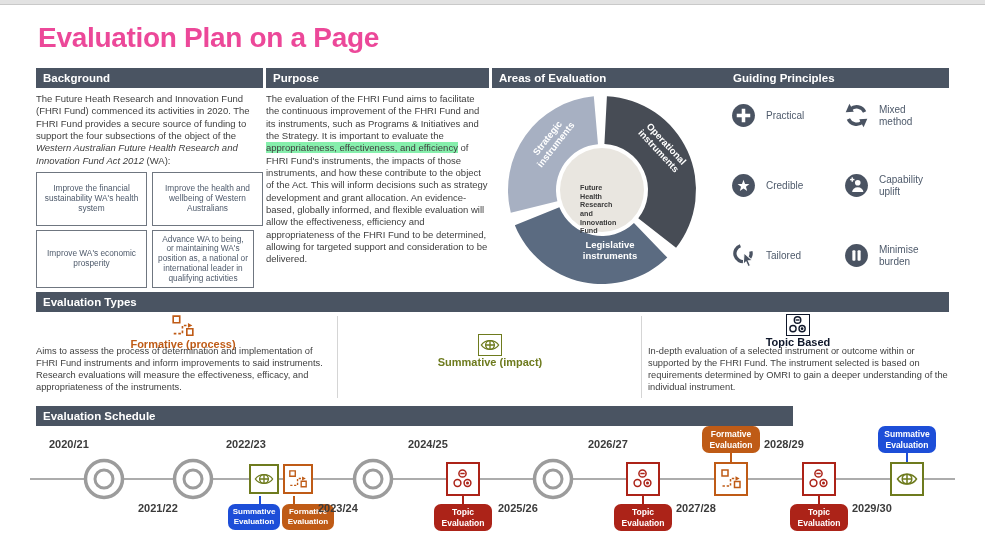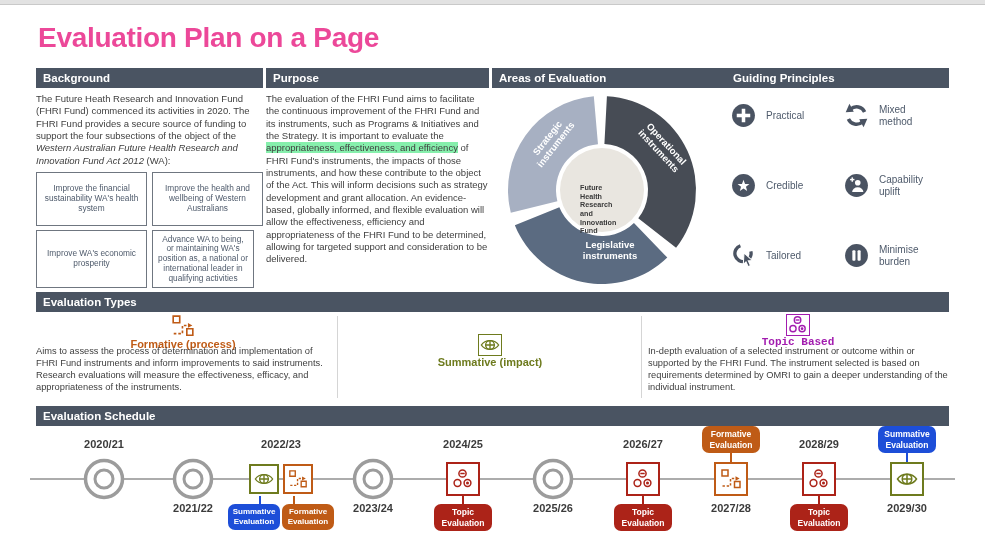--- a/index.html
+++ b/index.html
@@ -38,28 +38,28 @@
   .gp-ico { width:27px; height:27px; flex:0 0 27px; }
 
   
   .type-col { position:absolute; top:314px; }
   .type-head { display:flex; align-items:center; gap:0; height:26px;flex-direction:column; }
   .type-title { font-size:11px; font-weight:bold; }
   .type-ico { width:24px; height:24px; border:1.5px solid currentColor;
     display:flex; align-items:center; justify-content:center; background:#fff; }
   .type-ico.noborder { border:none; }
   .type-body { margin-top:5px; font-size:9.3px; line-height:1.3; color:#3E3E3E; }
-  .c-form { color:#BF5B16; } .c-summ { color:#6E7B1E;margin-top:20px; } .c-topic { color:#a21caf;font-family:Liberation Mono, monospace; }
+  .c-form { color:#BF5B16; } .c-summ { color:#6E7B1E;margin-top:20px; } .c-topic { color:#0f172a; }
   .vdiv { position:absolute; width:1px; height:82px; background:#D5D5D5; top:316px; }
 
   
   #timeline { position:absolute; left:0; top:426px; width:985px; height:110px; }
   .tl-line { position:absolute; left:30px; right:30px; top:52px; height:2px; background:#ACACAC; }
   .tl-item { position:absolute; top:0; width:110px; height:110px; transform:translateX(-50%); }
-  .tl-year { position:absolute; left:0; right:0; text-align:center;
+  .tl-year { position:absolute; left:0; right:0; 
     font-size:11px; font-weight:bold; color:#3B3B3B; }
   .tl-year.above { top:12px; } .tl-year.below { top:76px; }
   .tl-circle { position:absolute; top:32px; left:50%; transform:translateX(-50%); }
   .tl-iconbox { position:absolute; top:36px; left:50%; transform:translateX(-50%);
     width:34px; height:34px; background:#fff; border:2px solid currentColor;
     display:flex; align-items:center; justify-content:center; }
   .tl-iconbox.small { width:30px; height:30px; top:38px; }
   .tl-conn { position:absolute; left:50%; transform:translateX(-50%); width:2px; }
   .tl-conn.below { top:70px; height:8px; } .tl-conn.above { top:26px; height:10px; }
   .tl-badge { position:absolute; left:50%; transform:translateX(-50%); width:58px;
@@ -221,21 +221,21 @@
       <span class="type-ico">
         <svg width="20" height="20" viewBox="0 0 22 22">
             <use href="#icon-topic"></use>
           </svg>
       </span>
       <span class="type-title">Topic Based</span>
     </div>
     <p class="type-body">In-depth evaluation of a selected instrument or outcome within or supported by the FHRI Fund. The instrument selected is based on requirements determined by OMRI to gain a deeper understanding of the individual instrument.</p>
   </div>
 
-  <div class="colhead" style="left:36px; top:406px; width:913px">Evaluation Schedule</div>
+  <div class="colhead" style="left:36px; top:406px; width:757px">Evaluation Schedule</div>
 
   <div id="timeline">
     <div class="tl-line"></div>
 
     <div class="tl-item" style="left:104px">
       <div class="tl-year above">2020/21</div>
       <svg class="tl-circle" width="42" height="42" viewBox="0 0 42 42">
           <use href="#icon-milestone"></use>
         </svg>
     </div>

